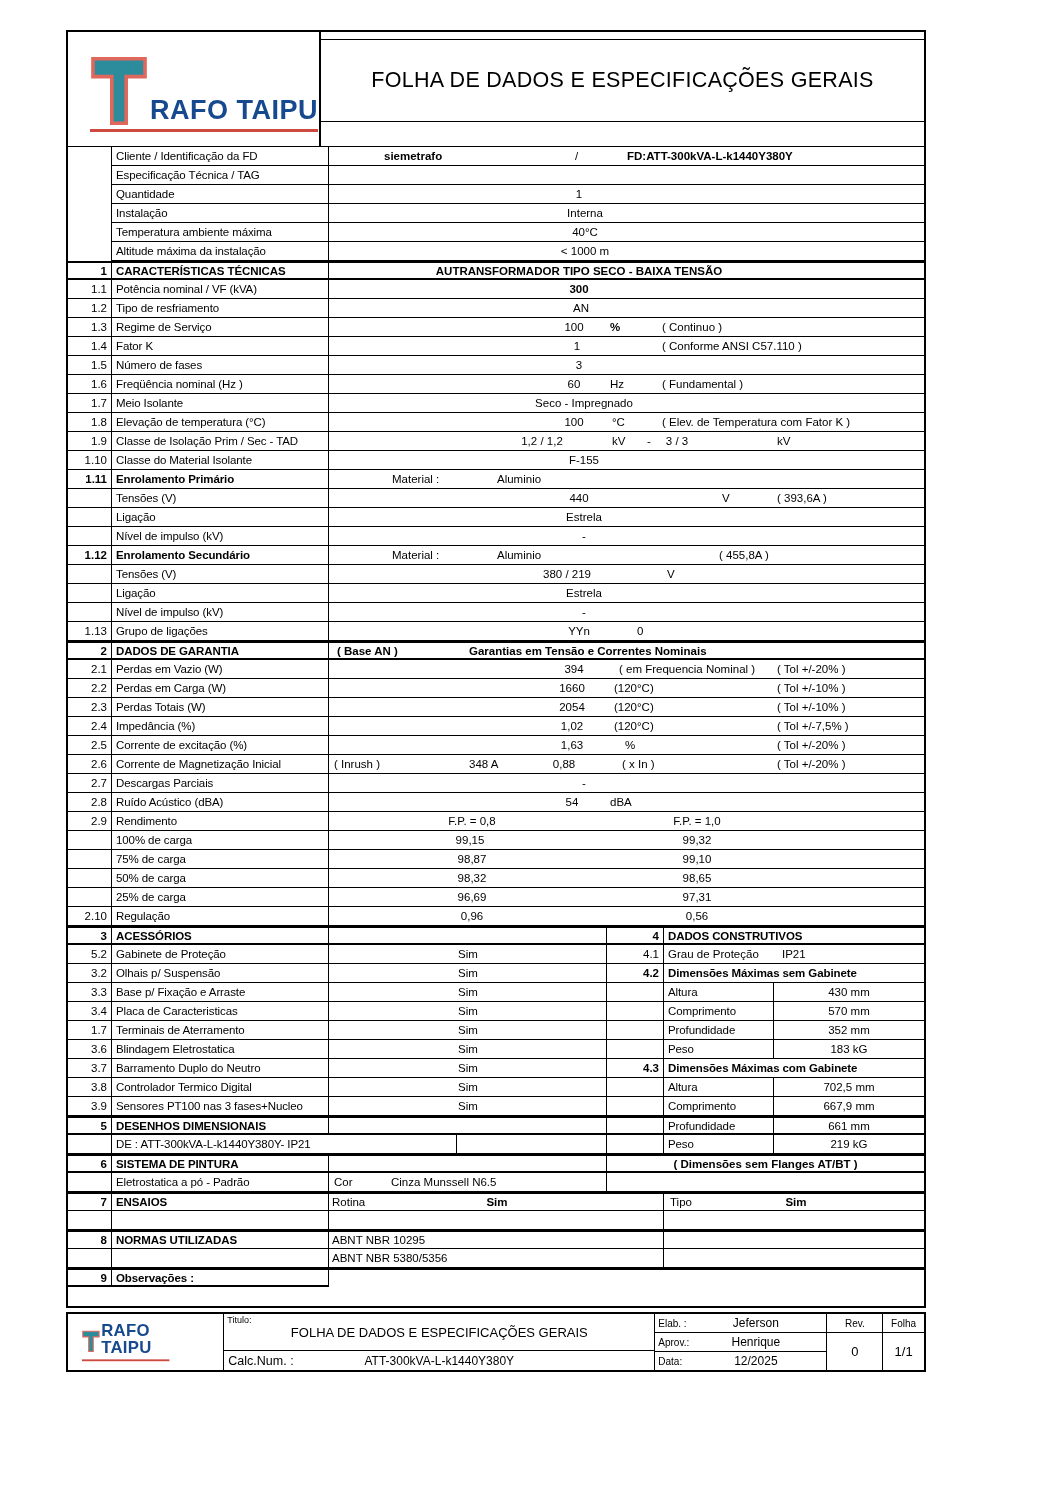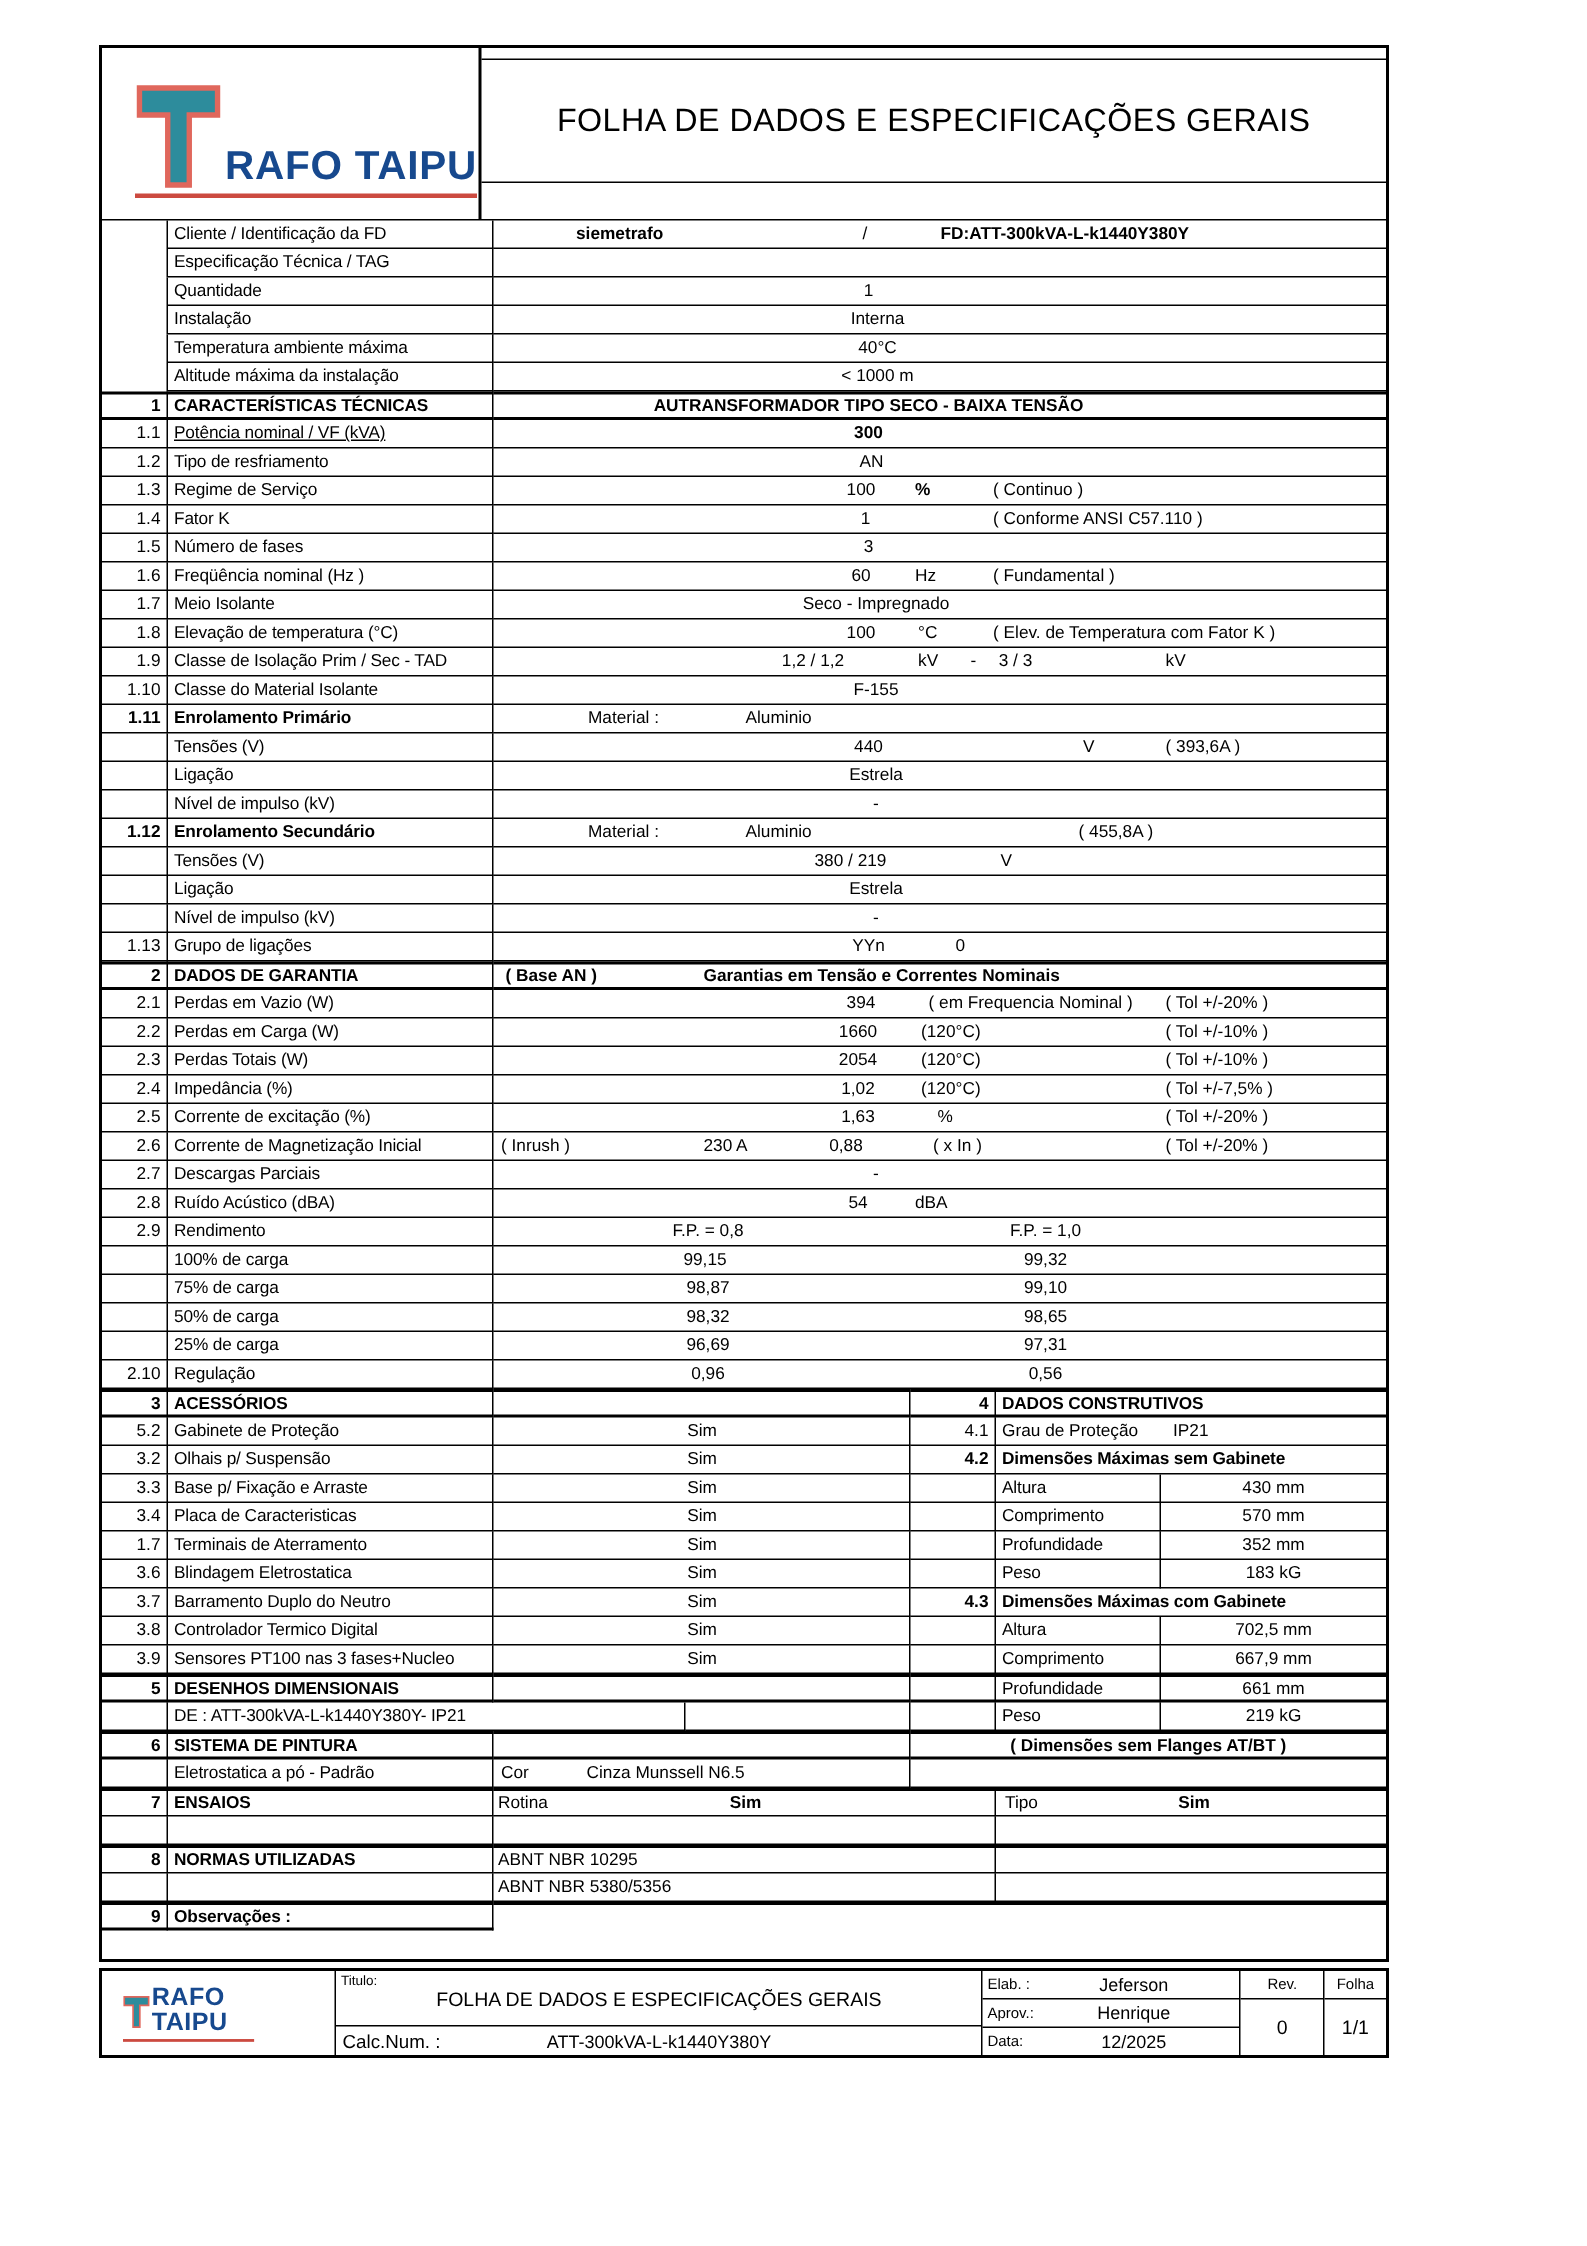--- a/index.html
+++ b/index.html
@@ -117,21 +117,21 @@
       </div>
       <div class="row st sb">
         <div class="c num b" style="width: 44px;">1</div>
         <div class="c lbl b" style="width: 217px;">CARACTERÍSTICAS TÉCNICAS</div>
         <div class="c val">
           <span class="sg ctr b" style="left: 250px;">AUTRANSFORMADOR TIPO SECO - BAIXA TENSÃO</span>
         </div>
       </div>
       <div class="row">
         <div class="c num" style="width: 44px;">1.1</div>
-        <div class="c lbl" style="width: 217px; text-decoration: underline;">Potência nominal / VF (kVA)</div>
+        <div class="c lbl" style="width: 217px;">Potência nominal / VF (kVA)</div>
         <div class="c val">
           <span class="sg ctr b" style="left: 250px;">300</span>
         </div>
       </div>
       <div class="row">
         <div class="c num" style="width: 44px;">1.2</div>
         <div class="c lbl" style="width: 217px;">Tipo de resfriamento</div>
         <div class="c val">
           <span class="sg ctr" style="left: 252px; text-align: center;">AN</span>
         </div>
@@ -324,21 +324,21 @@
           <span class="sg ctr" style="left: 243px;">1,63</span>
           <span class="sg" style="left: 296px;">%</span>
           <span class="sg" style="left: 448px;">( Tol +/-20% )</span>
         </div>
       </div>
       <div class="row">
         <div class="c num" style="width: 44px;">2.6</div>
         <div class="c lbl" style="width: 217px;">Corrente de Magnetização Inicial</div>
         <div class="c val">
           <span class="sg" style="left: 5px;">( Inrush )</span>
-          <span class="sg" style="left: 140px;">230  A</span>
+          <span class="sg" style="left: 140px;">348  A</span>
           <span class="sg ctr" style="left: 235px;">0,88</span>
           <span class="sg" style="left: 293px;">( x In )</span>
           <span class="sg" style="left: 448px;">( Tol +/-20% )</span>
         </div>
       </div>
       <div class="row">
         <div class="c num" style="width: 44px;">2.7</div>
         <div class="c lbl" style="width: 217px;">Descargas Parciais</div>
         <div class="c val">
           <span class="sg ctr" style="left: 255px;">-</span>

